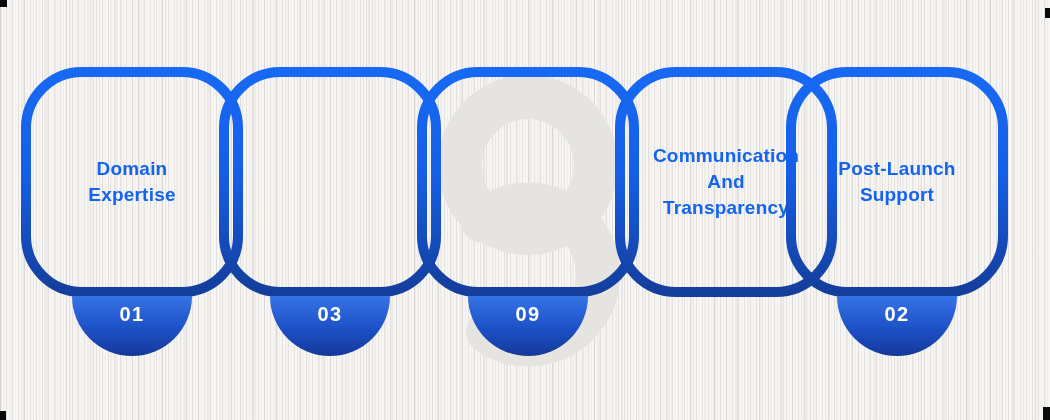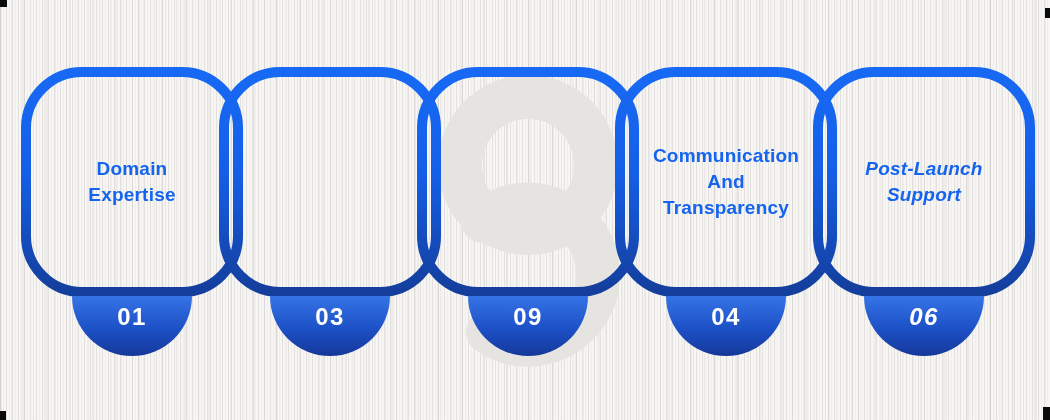--- a/index.html
+++ b/index.html
@@ -16,41 +16,41 @@
       repeating-linear-gradient(90deg, rgba(205,201,195,0.18) 0 1px, transparent 1px 3px);
   }
   
   .watermark{position:absolute;left:408px;top:53px;z-index:0;}
   
   .card{position:absolute;top:67px;width:222px;height:230px;z-index:2;}
   .card.c1{left:21px;}
   .card.c2{left:219px;}
   .card.c3{left:417px;}
   .card.c4{left:615px;text-decoration:underline;}
-  .card.c5{left:813px;font-style:italic;}
+  .card.c5{left:786px;}
   .card-border{position:absolute;left:0;top:0;}
   .card-label{
     position:absolute;left:10px;top:10px;right:10px;bottom:10px;
     display:flex;align-items:center;justify-content:center;
     text-align:center;
     color:#1464ef;
     font-size:19px;line-height:26px;font-weight:bold;
     letter-spacing:0.2px;
     white-space:pre-line;
   }
   .card-badge{
     position:absolute;left:50%;top:229px;transform:translateX(-50%);
     width:120px;height:60px;
     border-radius:0 0 60px 60px;
     background:linear-gradient(180deg,#3574e6 0%,#1d50c6 55%,#14389a 100%);
     display:flex;justify-content:center;align-items:flex-start;
     padding-top:7px;box-sizing:border-box;
   }
   .card-badge span{
-    color:#ffffff;font-size:24px;font-weight:bold;letter-spacing:1.5px;
+    color:#ffffff;font-size:20px;font-weight:bold;letter-spacing:1.5px;
   }
   
   .mark{position:absolute;background:#0a0a0a;z-index:5;}
   .mark.tl{left:0;top:0;width:7px;height:7px;}
   .mark.tr{left:1045px;top:8px;width:5px;height:10px;}
   .mark.bl{left:0;top:411px;width:6px;height:9px;}
   .mark.br{left:1043px;top:407px;width:7px;height:13px;}
 </style>
 </head>
 <body>
@@ -101,33 +101,30 @@
     </div>
   </div>
 
   <div class="card c4">
     <svg class="card-border" width="222" height="230" viewBox="0 0 222 230" aria-hidden="true">
       <rect x="5" y="5" width="212" height="220" rx="56" ry="56" fill="none" stroke="url(#gradBorder)" stroke-width="10"></rect>
     </svg>
     <div class="card-label">Communication
 And
 Transparency</div>
-    <div class="card-badge">
-      <span>04</span>
-    </div>
   </div>
 
   <div class="card c5">
     <svg class="card-border" width="222" height="230" viewBox="0 0 222 230" aria-hidden="true">
       <rect x="5" y="5" width="212" height="220" rx="56" ry="56" fill="none" stroke="url(#gradBorder)" stroke-width="10"></rect>
     </svg>
     <div class="card-label">Post-Launch
 Support</div>
     <div class="card-badge">
-      <span>06</span>
+      <span>02</span>
     </div>
   </div>
 
   <div class="mark tl"></div>
   <div class="mark tr"></div>
   <div class="mark bl"></div>
   <div class="mark br"></div>
 
 </div>
 

